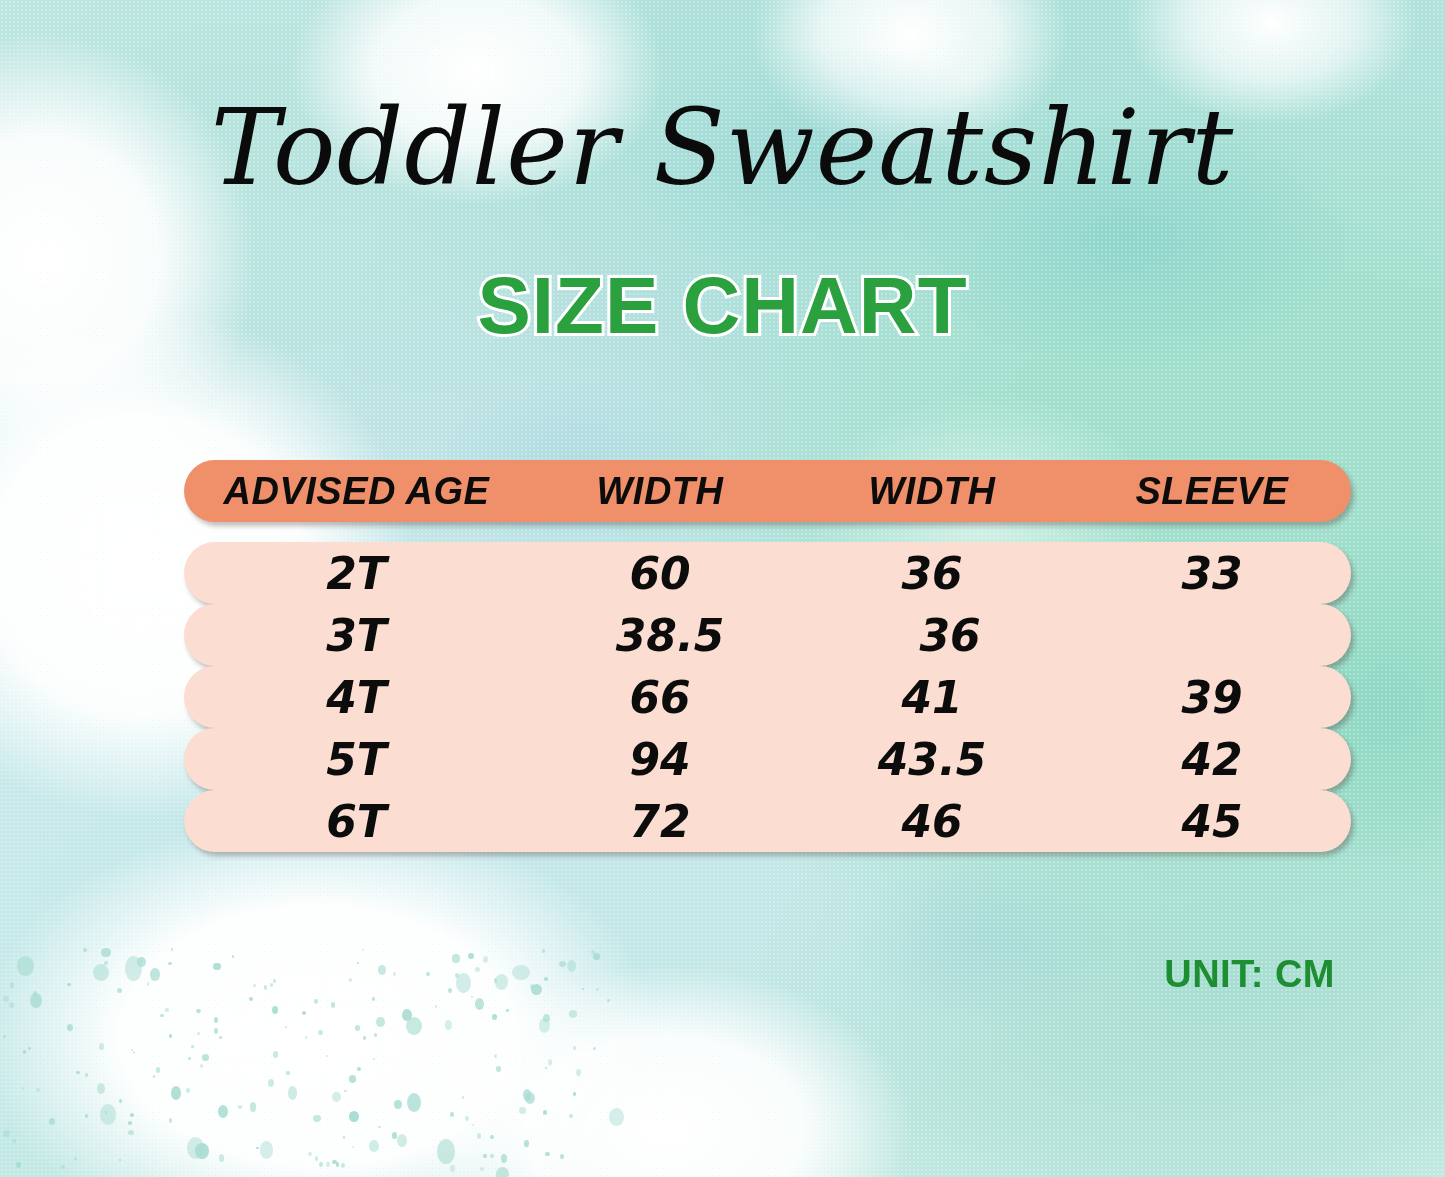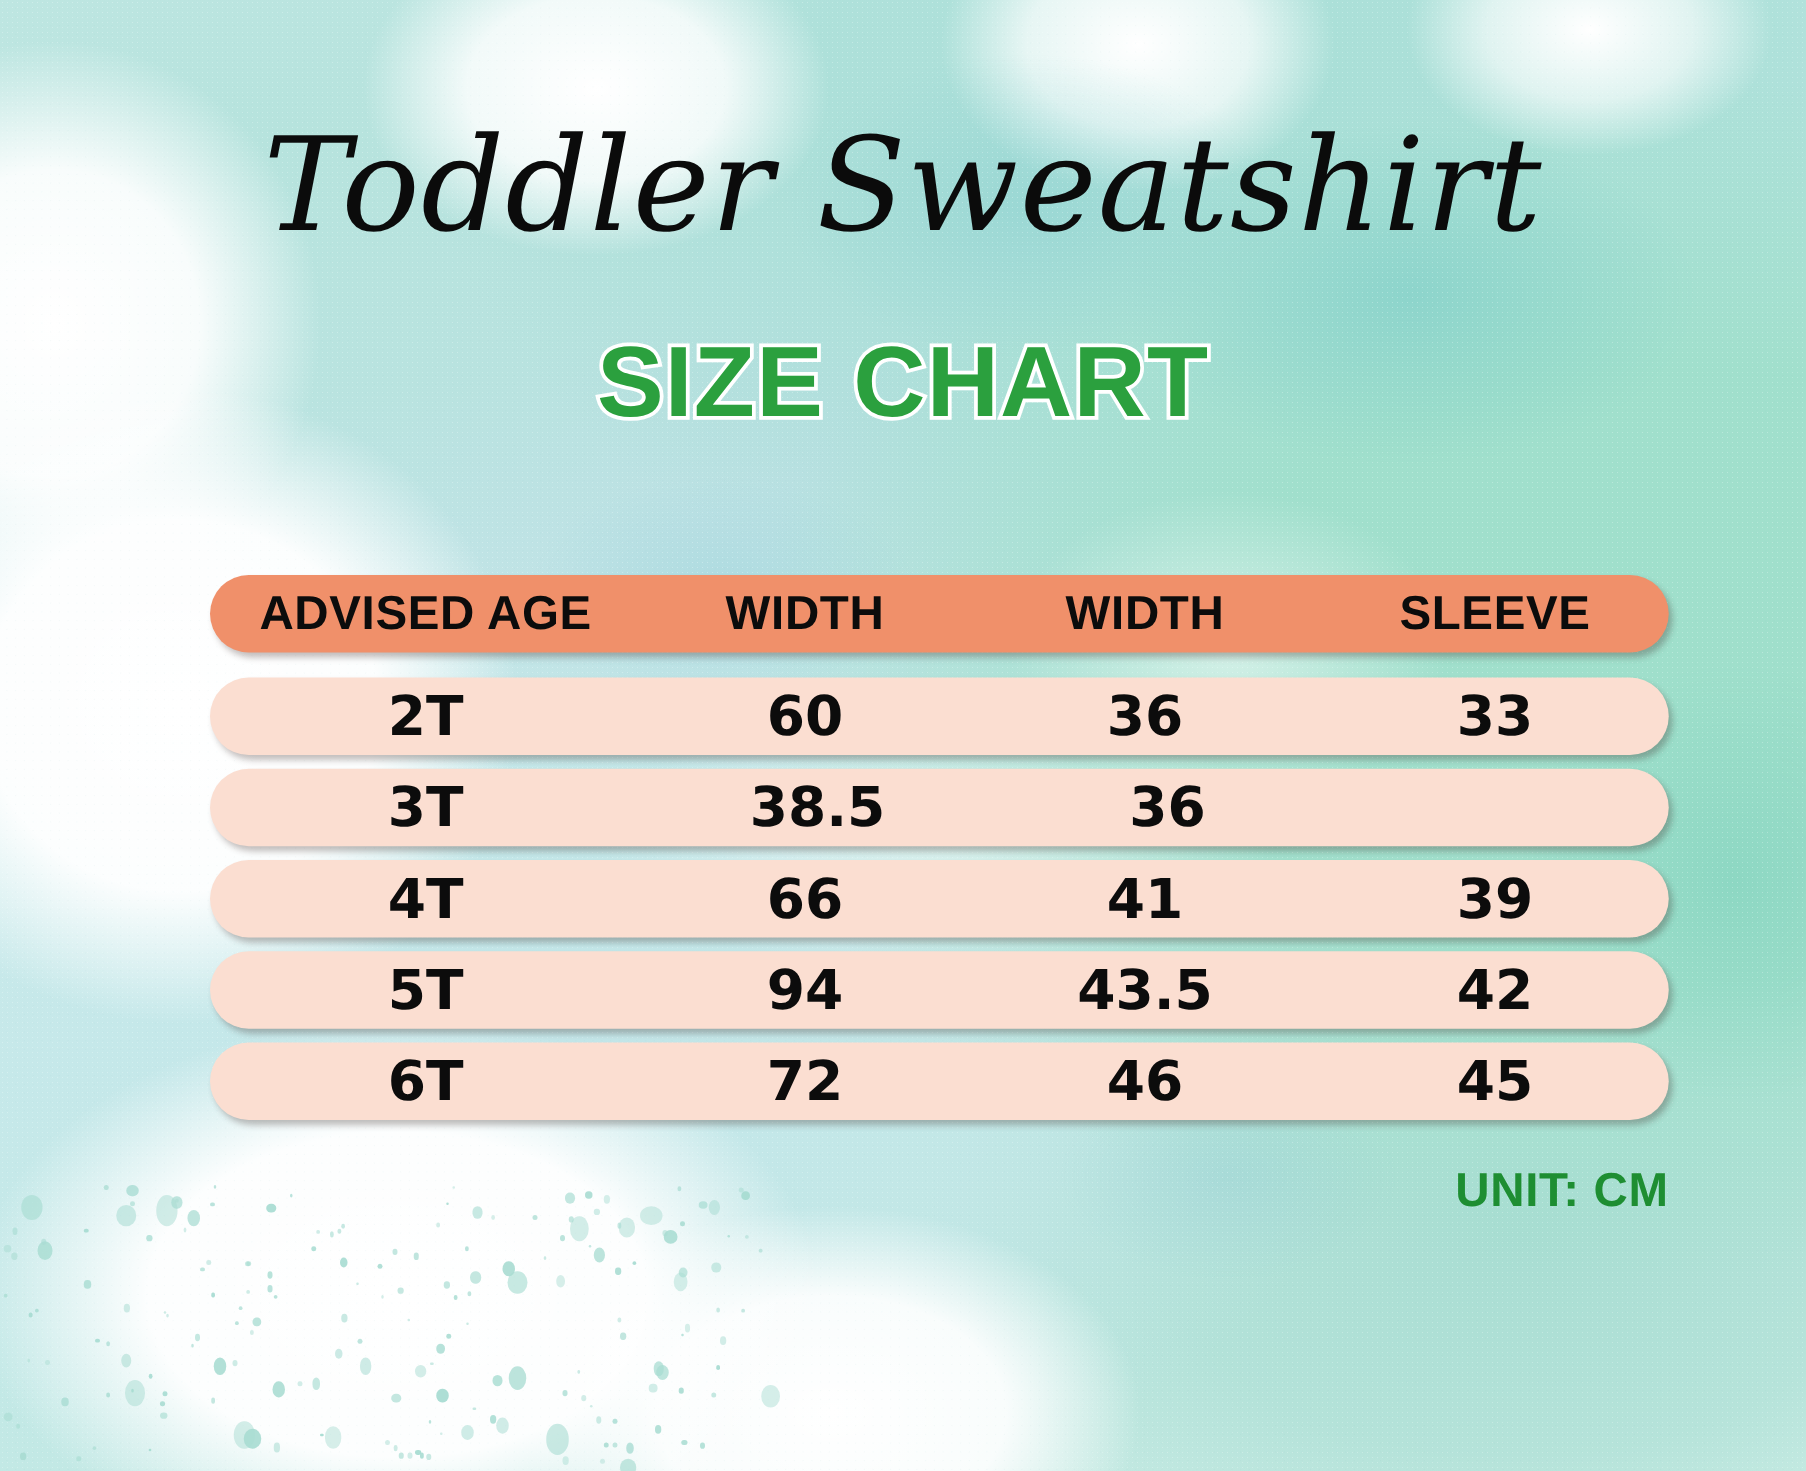--- a/index.html
+++ b/index.html
@@ -118,42 +118,42 @@
     letter-spacing: 1px;
     color: #2ba03e;
     white-space: nowrap;
     -webkit-text-stroke: 6px #ffffff;
     paint-order: stroke fill;
   }
 
   
   #size-table {
     position: absolute;
-    left: 168px;
+    left: 184px;
     top: 460px;
     width: 1167px;
+    font-style: italic;
   }
 
   .row {
     display: flex;
     align-items: center;
     height: 62px;
     border-radius: 999px;
     box-shadow: 3px 4px 5px rgba(60,40,35,0.30);
     box-sizing: border-box;
   }
 
   .row.header {
     background: #f0906a;
     margin-bottom: 20px;
   }
 
   .row.data {
     background: #fbded1;
-    margin-bottom: 11px;
   }
   .row.data:last-child { margin-bottom: 0; }
 
   .cell {
     text-align: center;
     color: #0c0c0c;
     box-sizing: border-box;
   }
 
   .row.header .cell {
@@ -173,21 +173,21 @@
   }
 
   .c-age    { width: 345px; }
   .c-width  { width: 262px; }
   .c-length { width: 282px; }
   .c-sleeve { width: 278px; }
 
   .unit-note {
     position: absolute;
     right: 110px;
-    top: 932px;
+    top: 953px;
     font-family: "Liberation Sans", sans-serif;
     font-weight: 700;
     font-size: 38px;
     letter-spacing: 0.5px;
     color: #1e8e32;
     white-space: nowrap;
   }
 </style>
 </head>
 <body>

